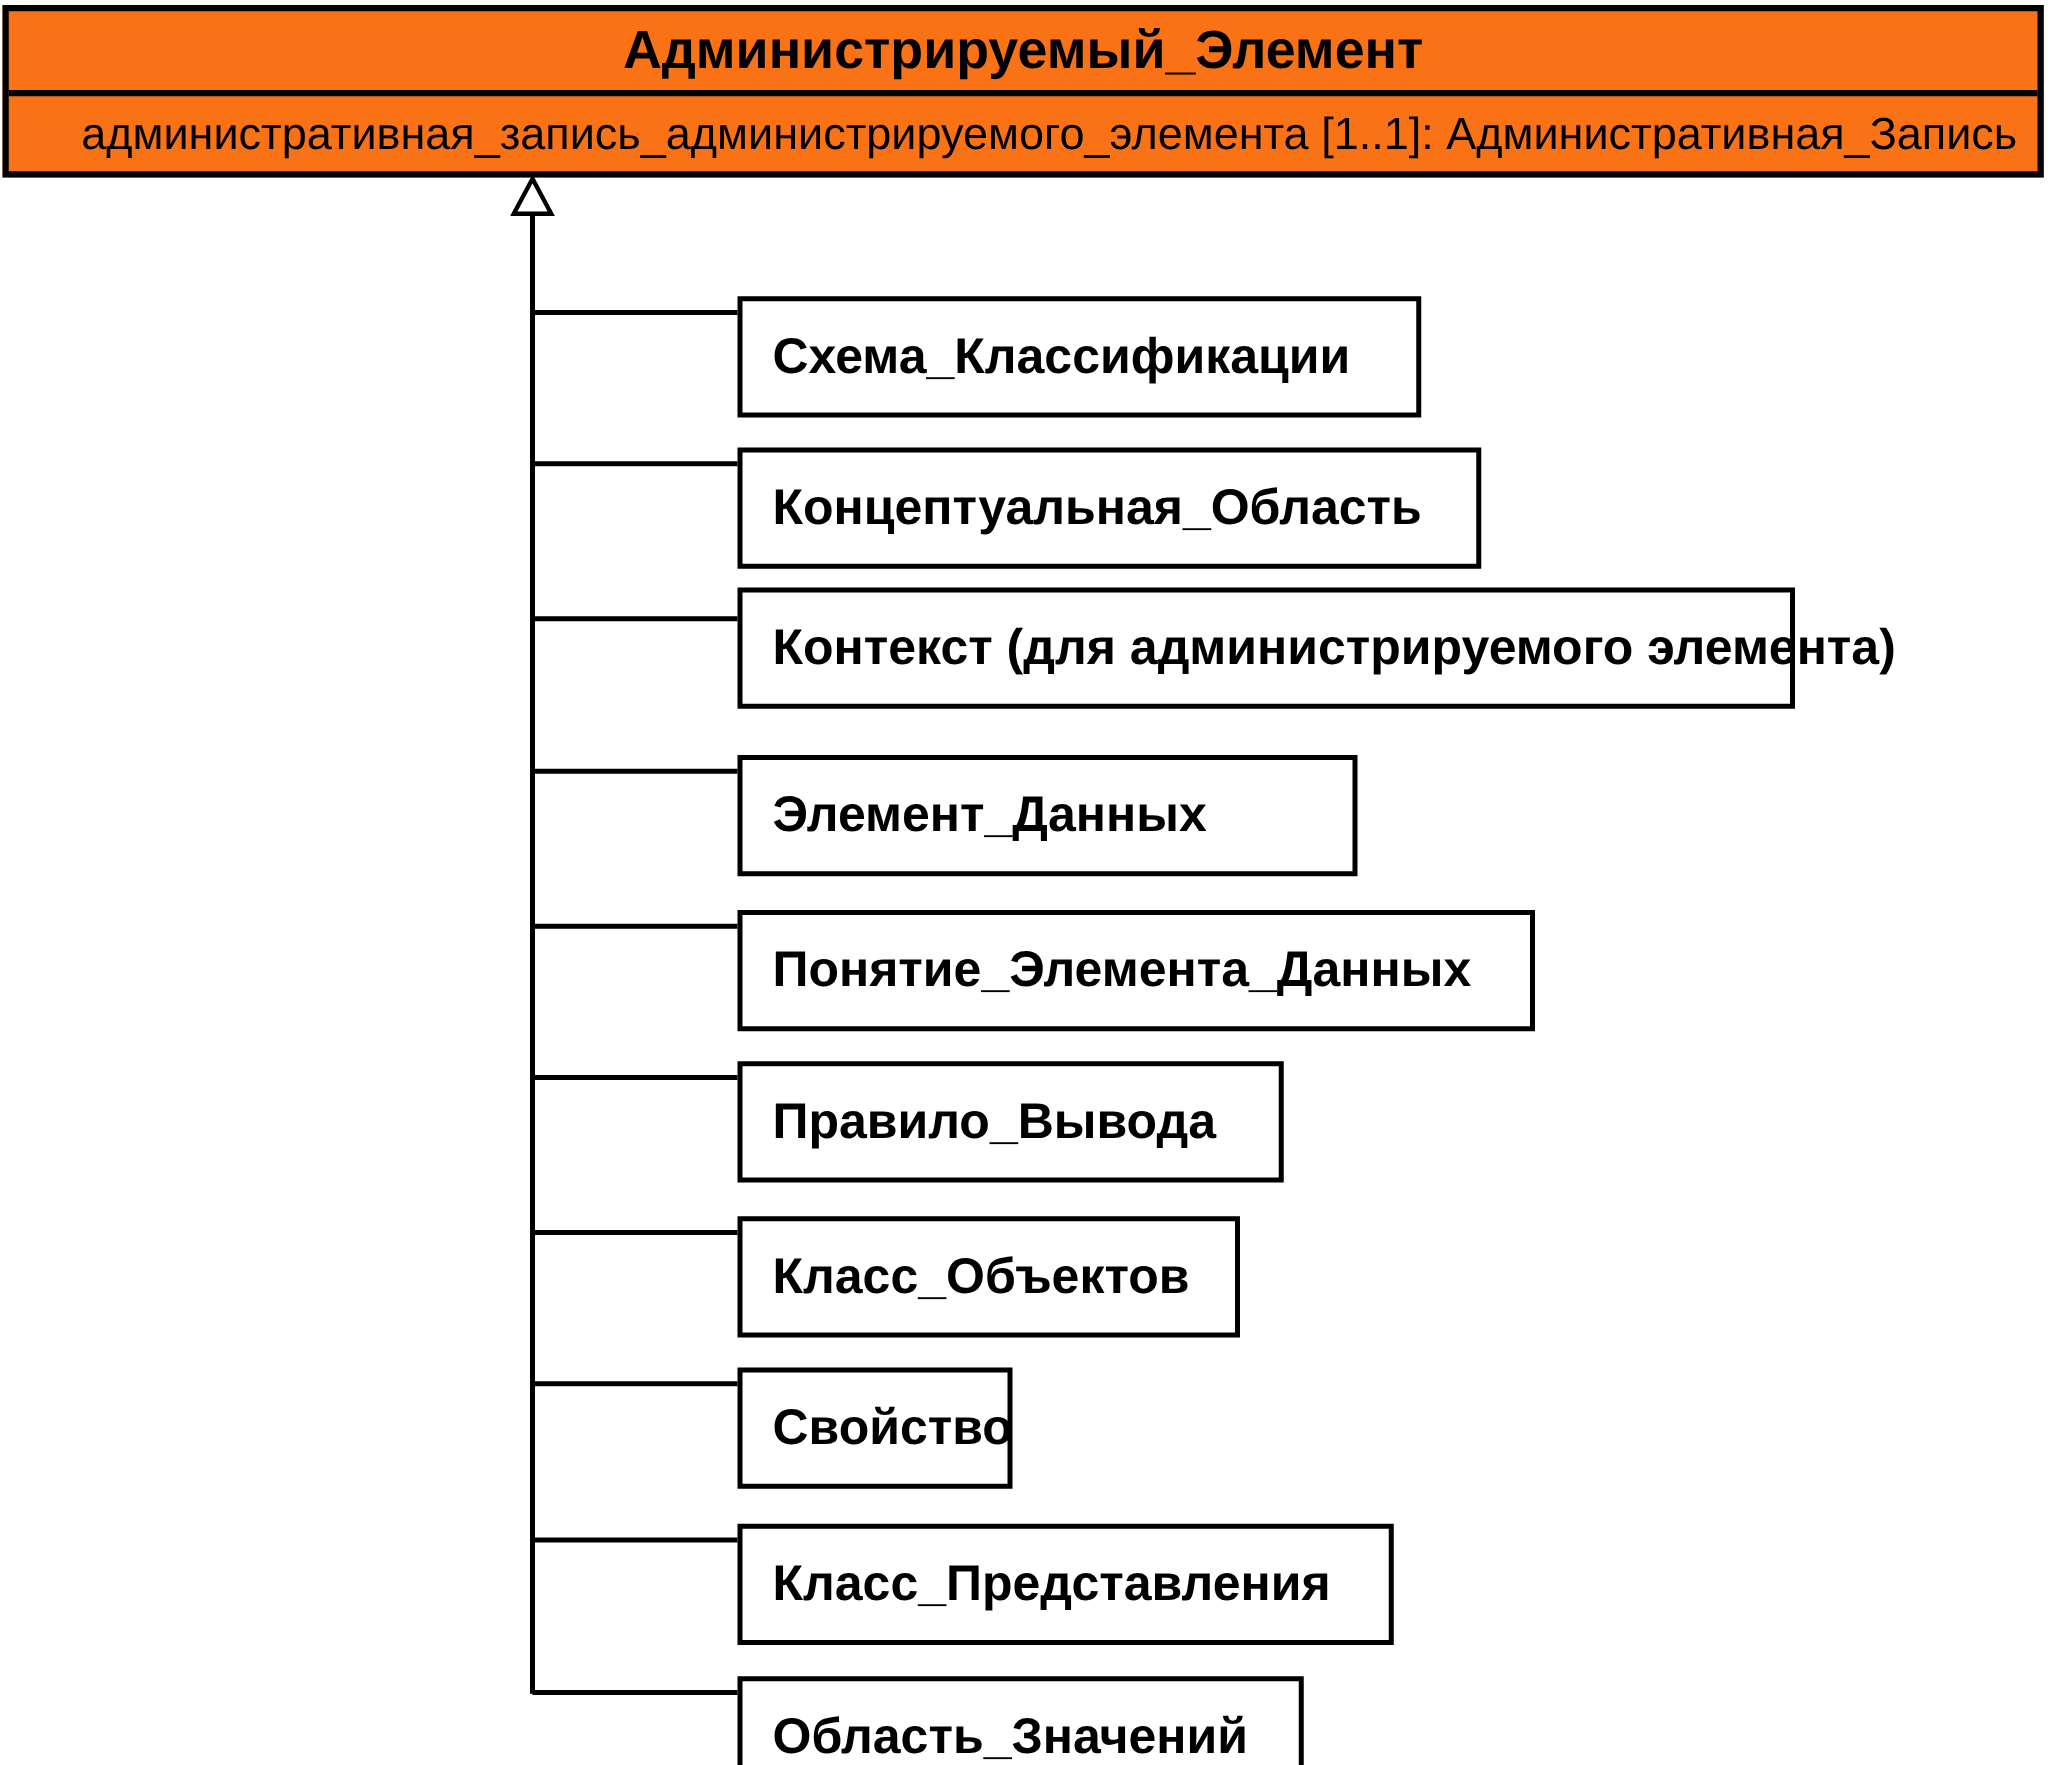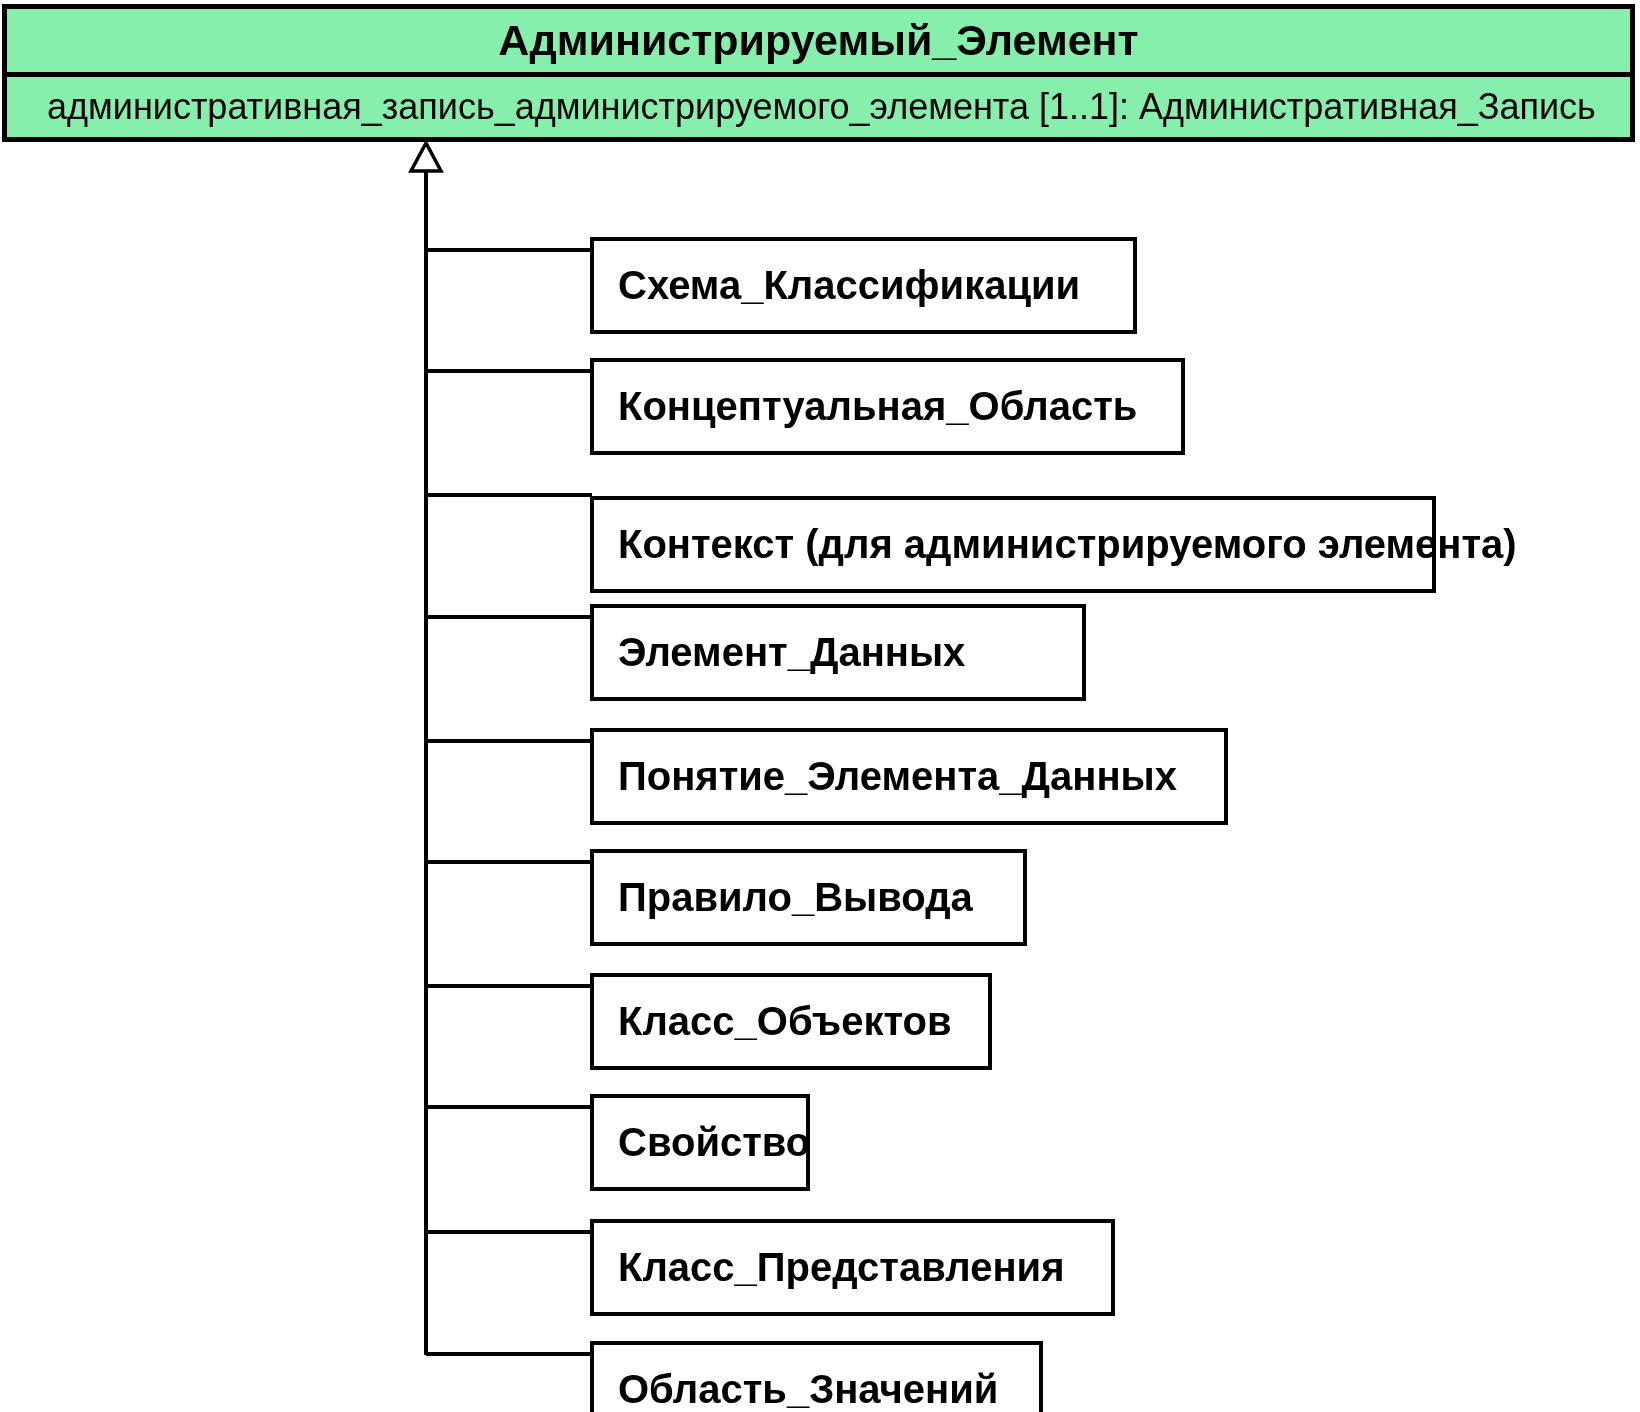--- a/index.html
+++ b/index.html
@@ -18,39 +18,39 @@
   }
   
   .parent-box {
     position: absolute;
     left: 2px;
     top: 4px;
     width: 1633px;
     height: 138px;
     border: 5px solid #000000;
     box-sizing: border-box;
-    background: #86efac;
+    background: #f97316;
     display: flex;
     flex-direction: column;
   }
   .parent-title {
     height: 63px;
     border-bottom: 5px solid #000000;
     display: flex;
     align-items: center;
     justify-content: center;
     font-size: 43px;
     font-weight: bold;
     white-space: nowrap;
   }
   .parent-attr {
     flex: 1;
     display: flex;
     align-items: center;
-    padding-left: 40px;
+    padding-left: 58px;
     font-size: 36px;
     font-weight: normal;
     white-space: nowrap;
   }
   
   .trunk-line {
     position: absolute;
     left: 424px;
     top: 172px;
     width: 4px;
@@ -110,21 +110,21 @@
   <div class="branch-line" style="top:615px"></div>
   <div class="branch-line" style="top:739px"></div>
   <div class="branch-line" style="top:860px"></div>
   <div class="branch-line" style="top:984px"></div>
   <div class="branch-line" style="top:1105px"></div>
   <div class="branch-line" style="top:1230px"></div>
   <div class="branch-line" style="top:1352px"></div>
 
   <div class="child-box" style="top:201px;  width:547px">Схема_Классификации</div>
   <div class="child-box" style="top:322px;  width:595px">Концептуальная_Область</div>
-  <div class="child-box" style="top:460px;  width:846px">Контекст (для администрируемого элемента)</div>
+  <div class="child-box" style="top:434px;  width:846px">Контекст (для администрируемого элемента)</div>
   <div class="child-box" style="top:568px;  width:496px">Элемент_Данных</div>
   <div class="child-box" style="top:692px;  width:638px">Понятие_Элемента_Данных</div>
   <div class="child-box" style="top:813px;  width:437px">Правило_Вывода</div>
   <div class="child-box" style="top:937px;  width:402px">Класс_Объектов</div>
   <div class="child-box" style="top:1058px; width:220px">Свойство</div>
   <div class="child-box" style="top:1305px; width:453px">Область_Значений</div>
   <div class="child-box" style="top:1183px; width:525px">Класс_Представления</div>
 
 </div>
 

